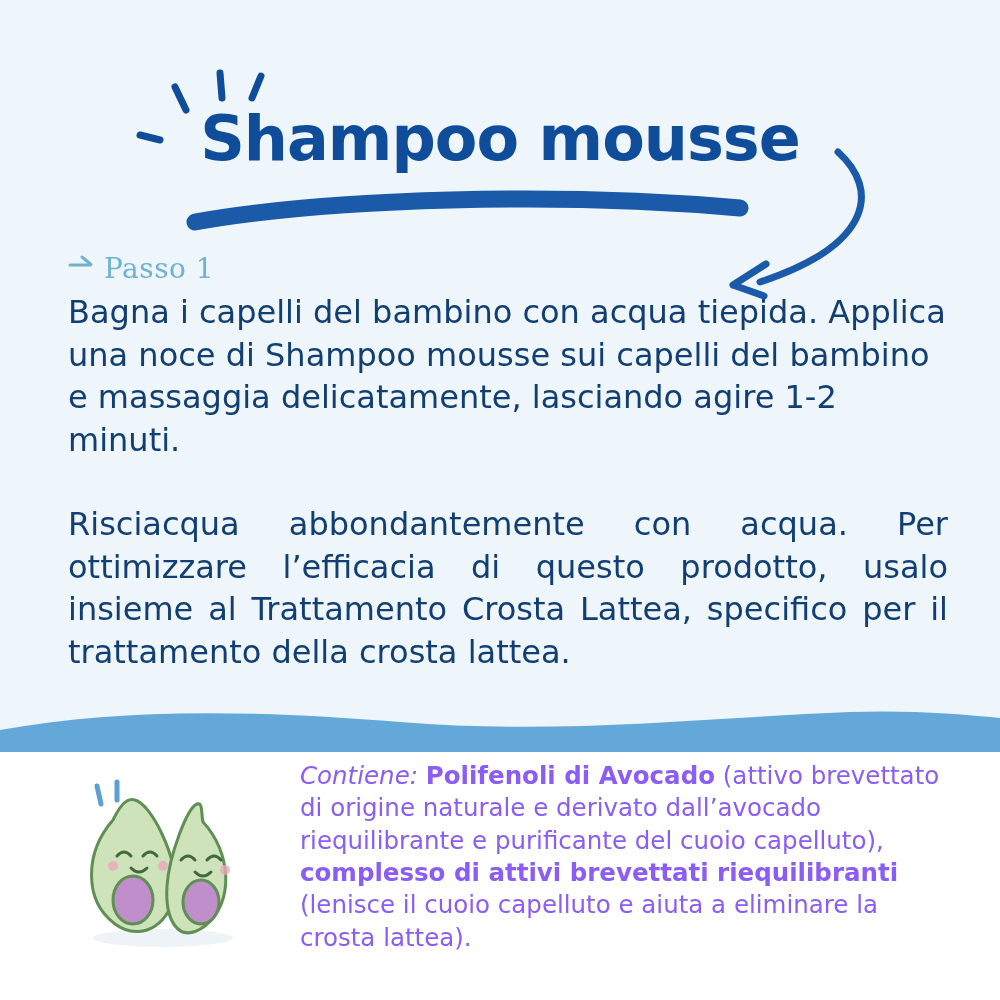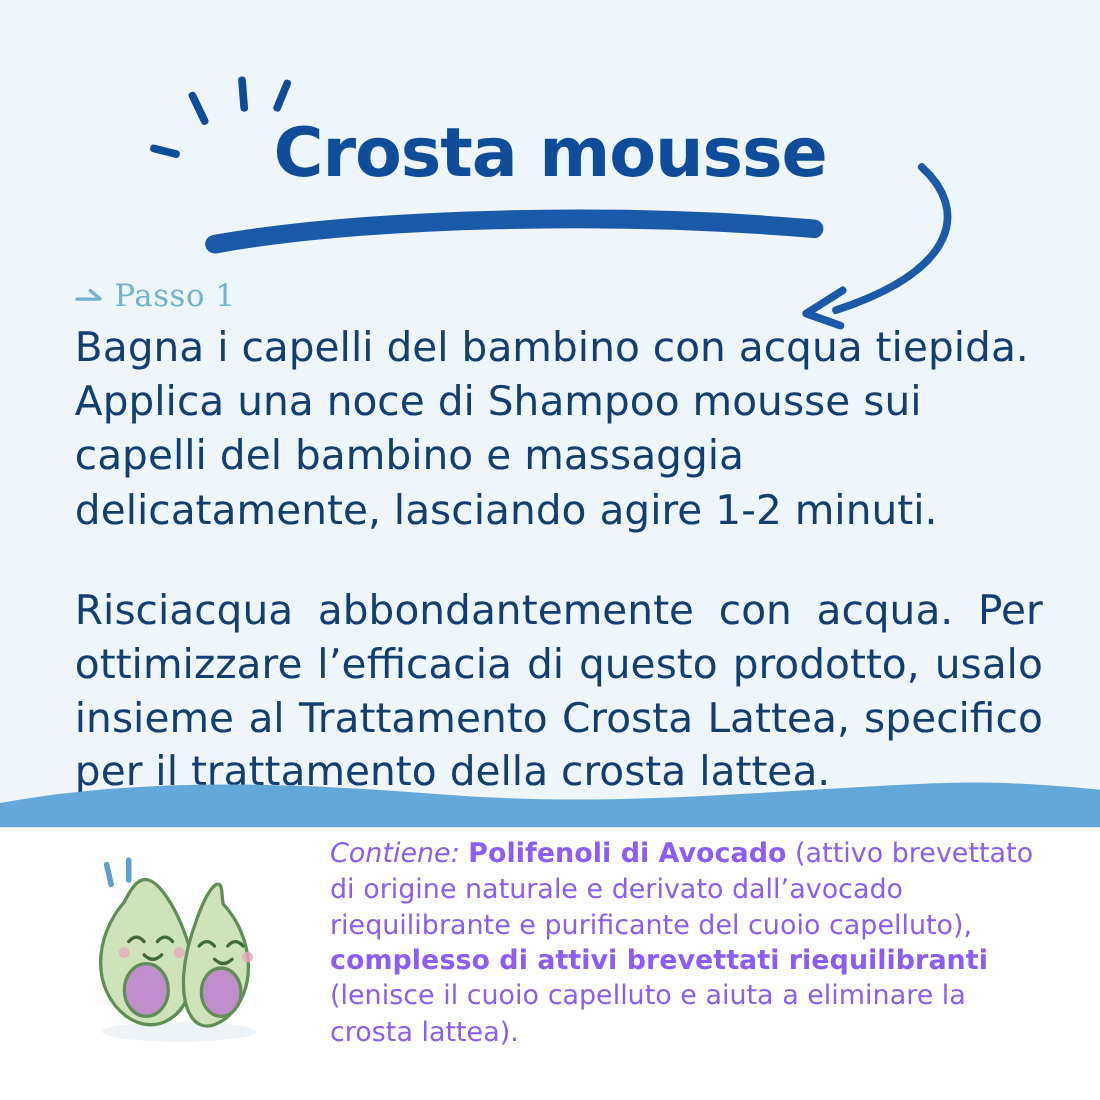--- a/index.html
+++ b/index.html
@@ -55,38 +55,37 @@
 
   
   .steps {
     position: absolute;
     left: 68px;
     top: 252px;
     width: 880px;
   }
   .step-head {
     display: flex;
-    align-items: center;
     gap: 10px;
     margin-bottom: 2px;
   }
   .arrow-icon {
     display: inline-block;
     width: 26px;
     height: 20px;
     flex: 0 0 auto;
   }
   .step-label {
     font-size: 28px;
     color: #6fb2d2;
     font-family: "DejaVu Serif", serif;
     letter-spacing: 0.5px;
   }
   .step-body {
-    font-size: 37px;
+    font-size: 32px;
     line-height: 1.33;
     color: #123f73;
     margin-top: 6px;
   }
   .step-body.justify {
     text-align: justify;
     text-align-last: left;
     margin-top: 26px;
   }
   .step2 {
@@ -147,21 +146,21 @@
         <line x1="222" y1="58" x2="220" y2="33"></line>
         <line x1="252" y1="58" x2="261" y2="36"></line>
         <line x1="160" y1="100" x2="140" y2="95"></line>
       </g>
 
       <path d="M195 182 C 330 158, 560 152, 740 168" stroke="#1a5aa8" stroke-width="17" fill="none" stroke-linecap="round"></path>
 
       <path d="M838 112 C 880 150, 872 205, 760 242" stroke="#1a5aa8" stroke-width="7" fill="none" stroke-linecap="round"></path>
       <path d="M733 245 L 766 224 M733 245 L 764 256" stroke="#1a5aa8" stroke-width="7" fill="none" stroke-linecap="round"></path>
     </svg>
-    <div class="title-text">Crosta mousse</div>
+    <div class="title-text">Shampoo mousse</div>
   </div>
 
   <div class="steps">
 
     <div>
       <div class="step-head">
         <span class="arrow-icon">
           <svg viewBox="0 0 26 20" width="26" height="20">
             <path d="M2 13 L22 13" stroke="#6fb2d2" stroke-width="3" fill="none" stroke-linecap="round"></path>
             <path d="M14 5 L23 12.5" stroke="#6fb2d2" stroke-width="3" fill="none" stroke-linecap="round"></path>

